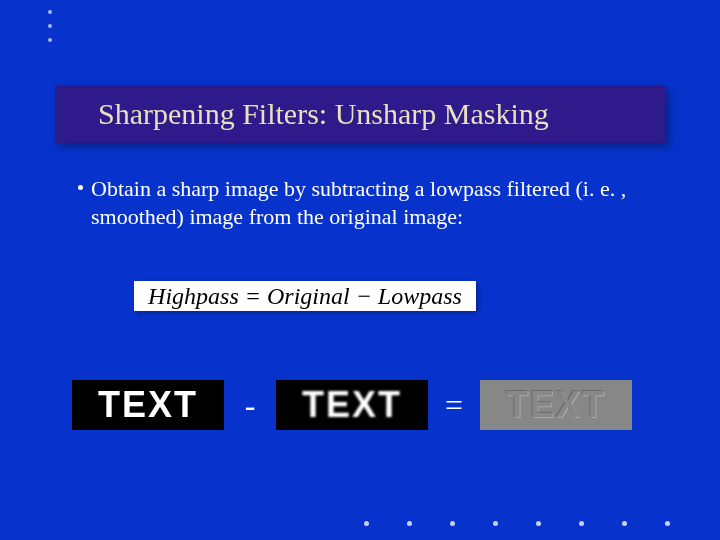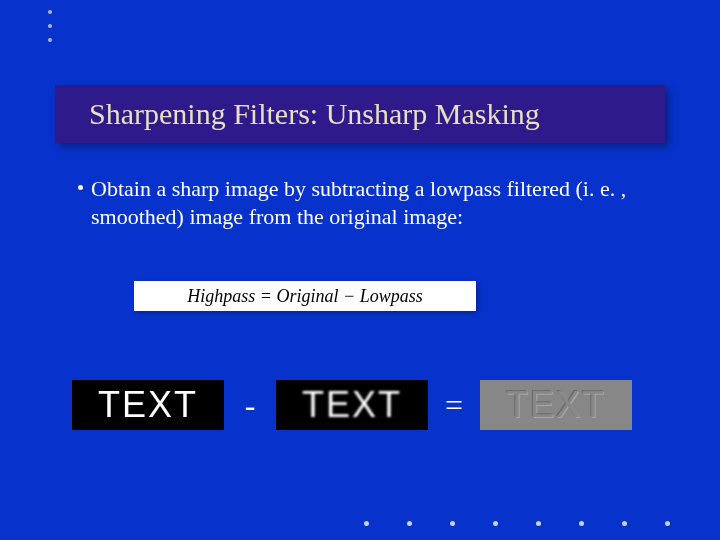--- a/index.html
+++ b/index.html
@@ -41,21 +41,21 @@
   }
   .title-bar {
     position: absolute;
     left: 55px;
     top: 85px;
     width: 610px;
     height: 58px;
     background: #2e1a8a;
     display: flex;
     align-items: center;
-    padding-left: 34px;
+    padding-left: 43px;
     box-shadow: 4px 4px 8px rgba(0,0,0,0.35);
   }
   .title-bar span {
     color: #e8e0c0;
     font-size: 30px;
   }
   .bullet-row {
     position: absolute;
     left: 78px;
     top: 175px;
@@ -80,40 +80,40 @@
     left: 134px;
     top: 281px;
     width: 342px;
     height: 30px;
     background: #ffffff;
     display: flex;
     align-items: center;
     justify-content: center;
     color: #000000;
     font-style: italic;
-    font-size: 18px;
+    font-size: 24px;
     font-family: "Times New Roman", Times, serif;
     box-shadow: 2px 2px 5px rgba(0,0,0,0.3);
   }
   .text-row {
     position: absolute;
     left: 72px;
     top: 380px;
     display: flex;
     align-items: center;
     gap: 14px;
   }
   .text-block {
     width: 152px;
     height: 50px;
     display: flex;
     align-items: center;
     justify-content: center;
     font-family: Arial, Helvetica, sans-serif;
-    font-weight: 400;
+    font-weight: 700;
     font-size: 36px;
     letter-spacing: 2px;
   }
   .tb-sharp {
     background: #000000;
     color: #ffffff;
   }
   .tb-blur {
     background: #000000;
     position: relative;

